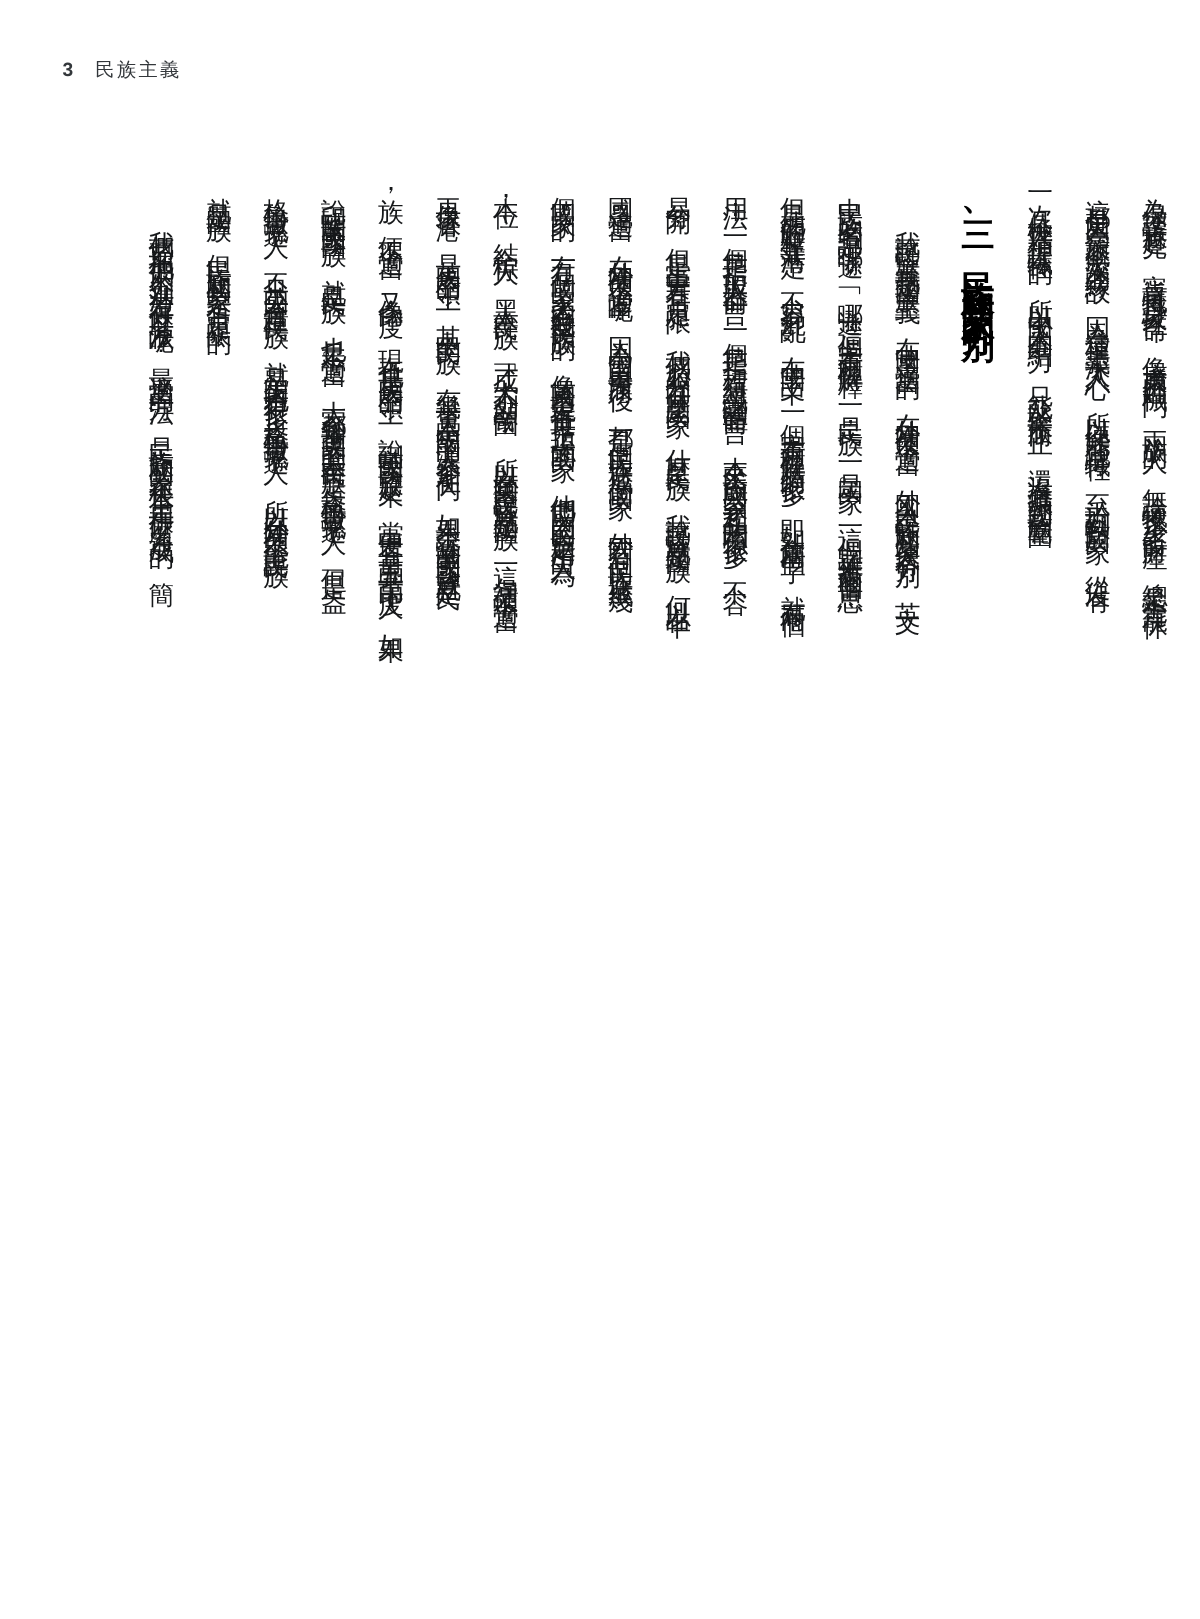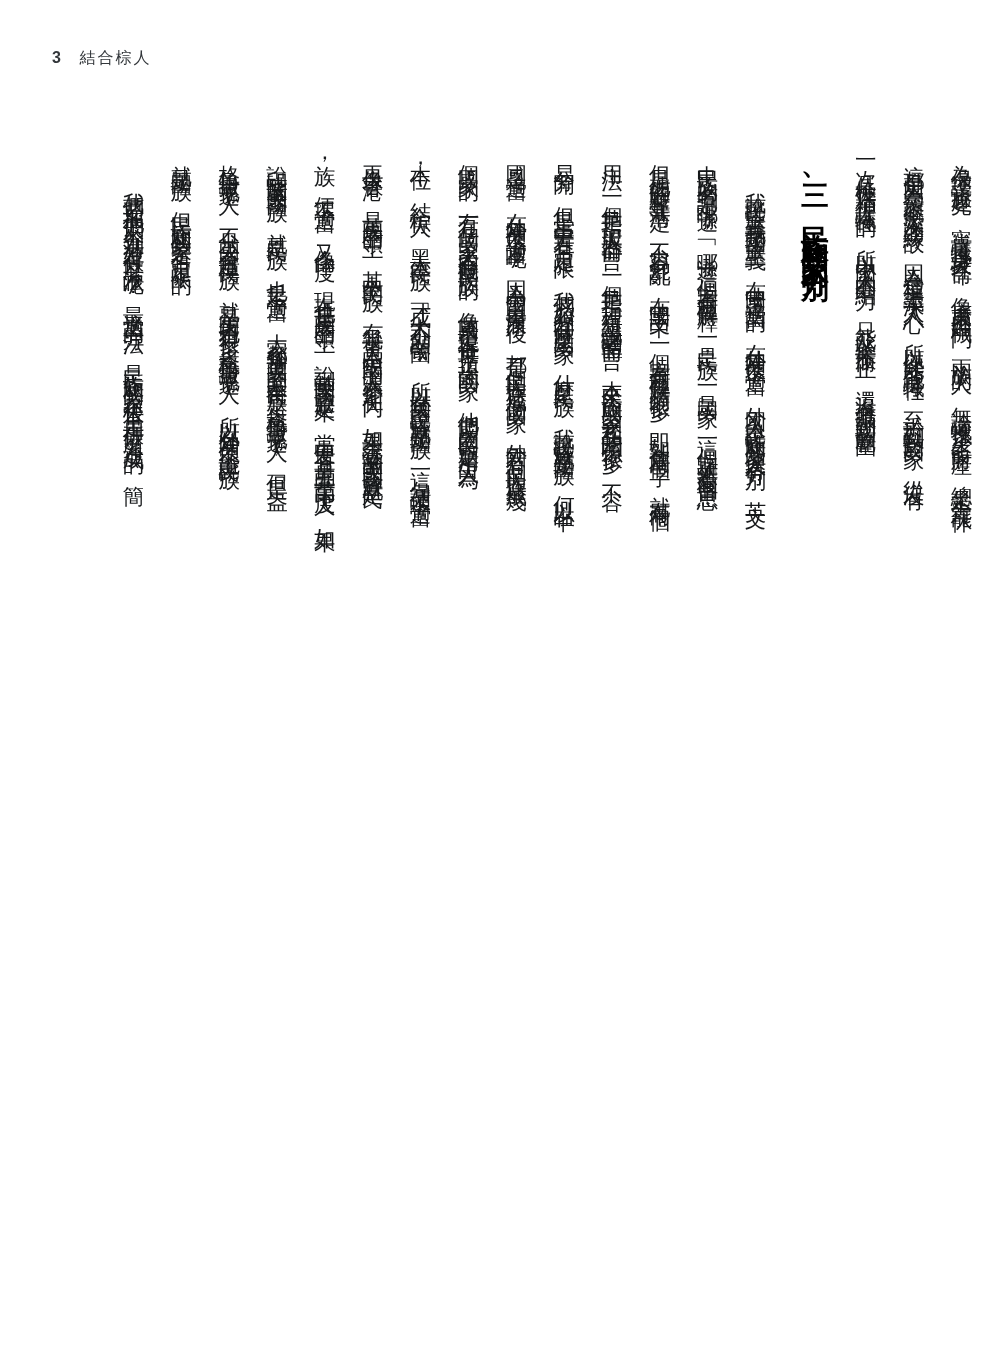--- a/index.html
+++ b/index.html
@@ -89,21 +89,21 @@
     color: #000000;
   }
 </style>
 </head>
 <body>
 
 <div class="page">
 
   <div class="running-head">
     <span class="folio">3</span>
-    <span class="book-title">結合棕人</span>
+    <span class="book-title">民族主義</span>
   </div>
 
   <div class="text-area" id="text-area">
       <div class="col">為保護宗族起見，寧肯犧牲身家性命，像廣東兩姓械鬥，兩族的人，無論犧牲多少生命財產，總是不肯罷休。</div>
       <div class="col">這都是因為宗族觀念太深的緣故，因為這種主義深入人心，所以便能替他犧牲。至於說到對於國家，從沒有</div>
       <div class="col">一次具極大精神去犧牲的，所以中國人的團結力，只能及於宗族而止，還沒有擴張到國族範圍。</div>
       <div class="col heading">三、民族和國家的分別</div>
       <div class="col indent-1">我說民族主義就是國族主義，在中國是適當的，在外國便不適當。外國人說民族和國家便有分別，英文</div>
       <div class="col">中民族的名詞是「哪遜」；「哪遜」這一個字有兩種解釋：一是民族，一是國家。這一個字雖然有兩個意思，</div>
       <div class="col">但是他的解釋非常清楚，不容易混亂。在中國文中，一個字有兩種解釋的很多，即如社會兩個字，就有兩個</div>

